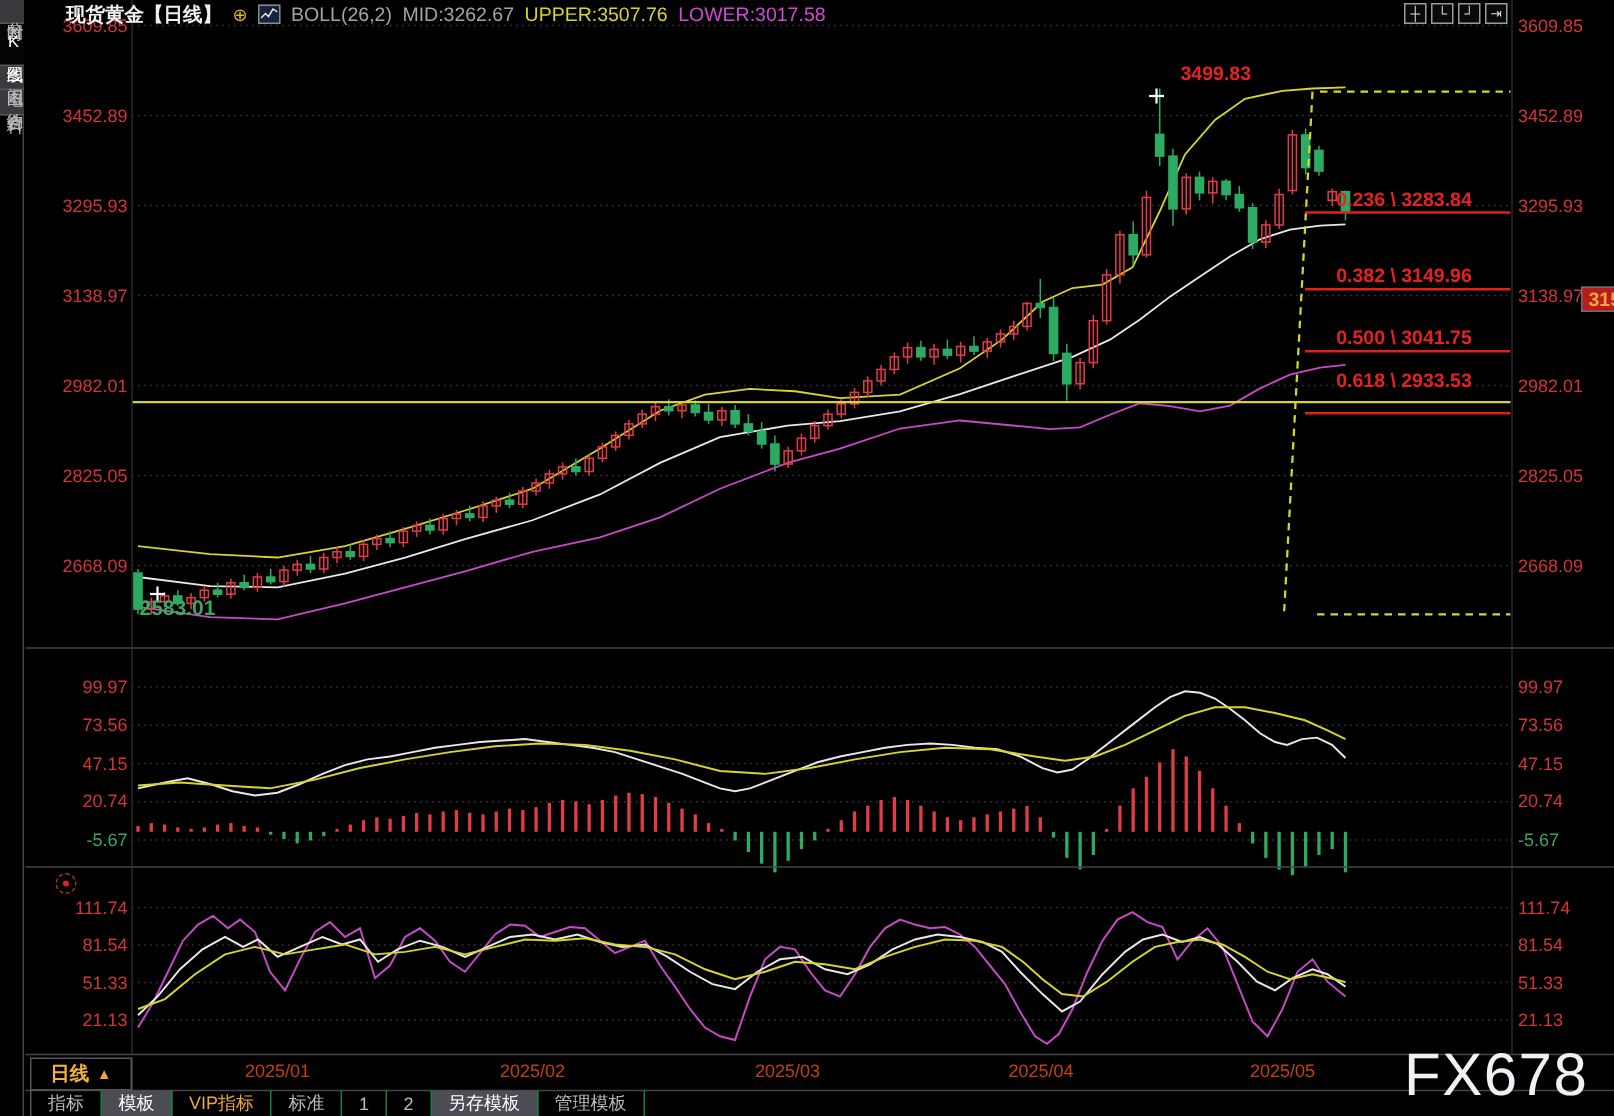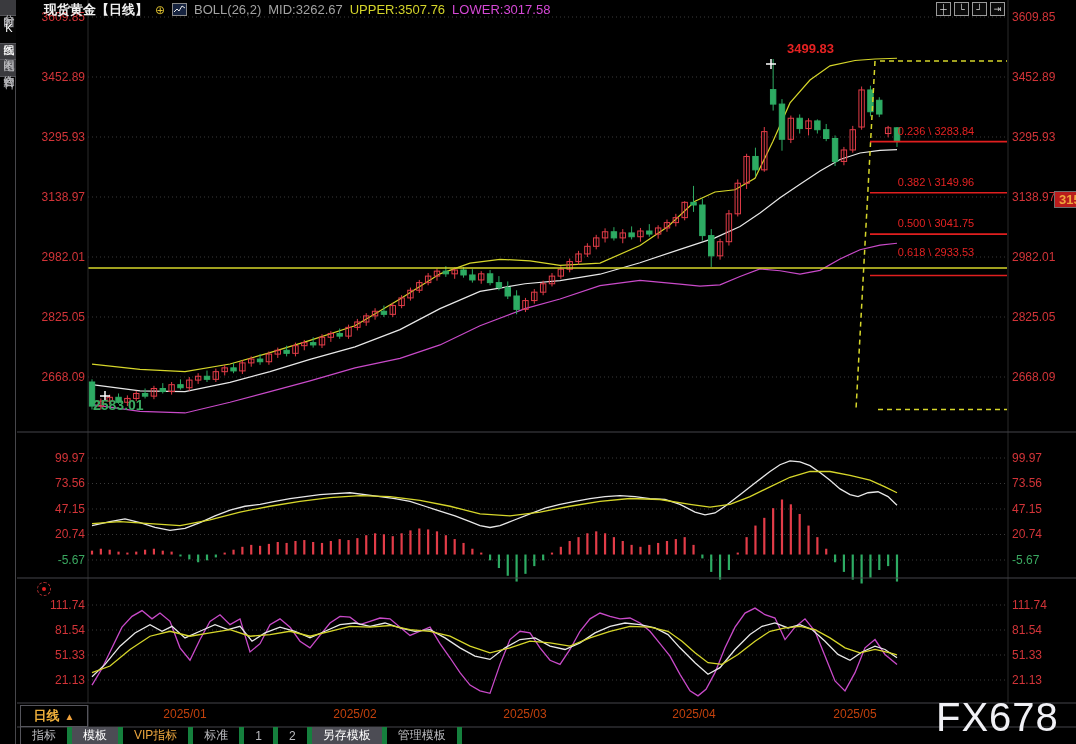--- a/index.html
+++ b/index.html
@@ -23,21 +23,21 @@
   .mini-icon { width:15px; height:13px; border:1px solid #8a8a8a; background:#16233f;
                display:inline-flex; align-items:center; justify-content:center; }
   
   .toolbar { position:absolute; left:936px; top:2px; display:flex; gap:3px; z-index:5; }
   .tb-icon { width:15px; height:14px; border:1px solid #9a9a9a; background:#0a0a0a; color:#dcdcdc;
              font-size:9px; line-height:12px; text-align:center; cursor:pointer; }
   .axis-label { position:absolute; font-size:12px; z-index:2; white-space:nowrap; }
   .xlabel { position:absolute; top:707px; width:70px; text-align:center; color:#c2410c;
             font-size:12px; z-index:2; }
   .fib-label { position:absolute; left:866px; width:140px; text-align:center; color:#e42222;
-               font-weight:normal; font-size:11px; z-index:2; white-space:nowrap; }
+               font-weight:bold; font-size:13px; z-index:2; white-space:nowrap; }
   .pane-hdr { position:absolute; height:16px; display:flex; gap:10px; font-size:13px;
               z-index:2; white-space:nowrap; }
   .badge { position:absolute; left:1009px; top:191px; width:66px; height:17px; background:#b91c1c;
            border:1px solid #6f6f6f; color:#f0a63c; font-size:13px; font-weight:bold;
            display:flex; align-items:center; padding-left:4px; z-index:3;margin-left:45px; }
   .peak-label { position:absolute; left:787px; top:41px; color:#e42222; font-weight:bold;
                 font-size:13px; z-index:2; }
   .low-label { position:absolute; left:93px; top:397px; color:#3aa860; font-weight:bold;
                font-size:14px; z-index:2; }
   .kdj-marker { position:absolute; left:37px; top:582px; width:14px; height:14px;
@@ -45,21 +45,21 @@
   .kdj-marker::after { content:""; position:absolute; left:4px; top:4px; width:4px; height:4px;
                        border-radius:50%; background:#e02020; }
   
   .period-btn { position:absolute; left:20px; top:705px; width:68px; height:22px;
                 border:1px solid #55555c; display:flex; align-items:center; justify-content:center;
                 gap:5px; color:#f2b23c; font-size:13px; font-weight:bold; z-index:3; cursor:pointer; }
   .period-btn .arr { color:#f0a23c; font-size:10px; }
   .tabbar { position:absolute; left:20px; top:727px; height:17px; display:flex; z-index:3;
             border-left:1px solid #55555c; }
   .tab { padding:0 11px; font-size:12px; color:#bbbbbf; display:flex; align-items:center;
-         border-right:5px solid #15803d; cursor:pointer; white-space:nowrap; }
+         border-right:1px solid #15803d; cursor:pointer; white-space:nowrap; }
   .tab.selected { background:#4c4c54; color:#ffffff; }
   .tab.accent { color:#eca63e; }
   .watermark { position:absolute; left:936px; top:695px; font-size:40px; color:#f0f0f5;
                letter-spacing:1px; z-index:2; }
 </style>
 </head>
 <body>
 
 <div class="app">
 

